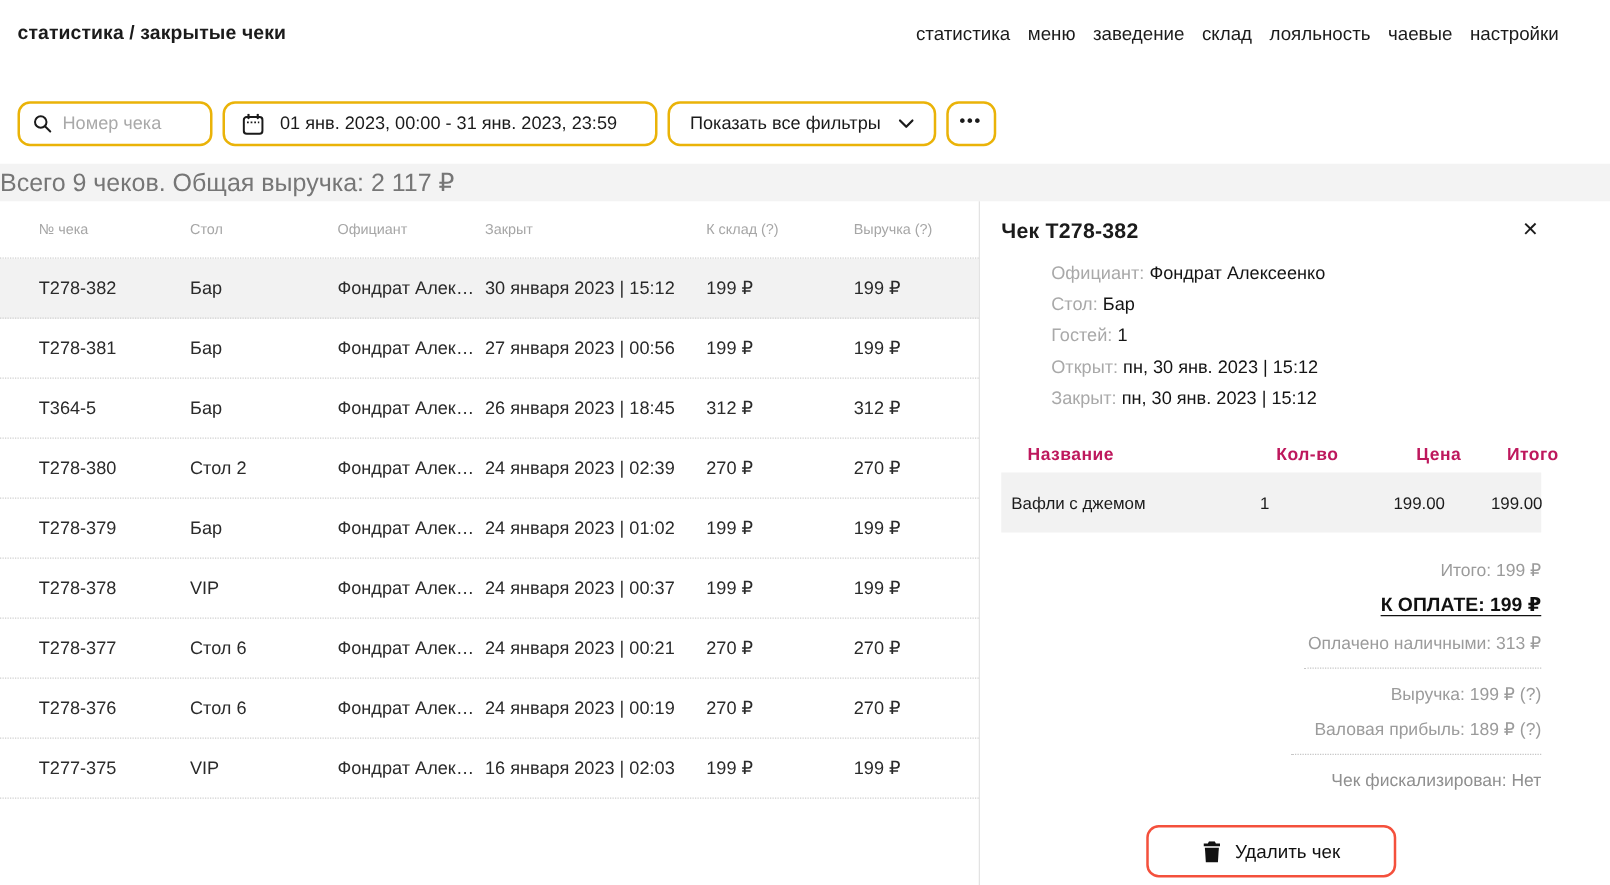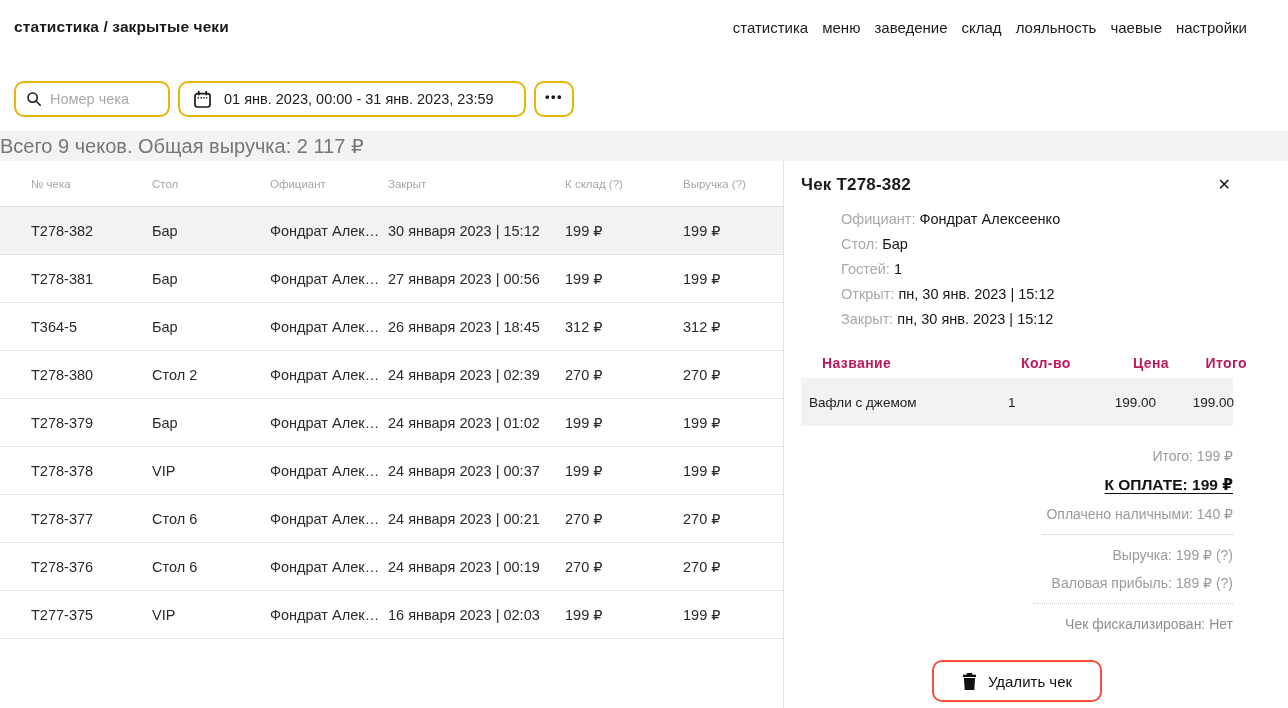--- a/index.html
+++ b/index.html
@@ -60,21 +60,21 @@
   
   .totals{margin-top:16px;text-align:right;font-size:14px;color:#9b9b9b;}
   .t-line{line-height:28px;white-space:nowrap;}
   .to-pay{color:#111;font-weight:bold;font-size:15.5px;text-decoration:underline;
     text-underline-offset:3px;line-height:30px;}
   .divider{border-bottom:1px dotted #c6c6c6;width:190px;margin:6px 0 6px auto;}
   .divider.wide{width:200px;}
   .fiscal{color:#8f8f8f;margin-top:4px;}
   
   .delete-btn{display:flex;align-items:center;justify-content:center;gap:11px;
-    margin:22px auto 0;width:170px;height:42px;background:#fff;
+    margin:22px auto 0;width:200px;height:42px;background:#fff;
     border:2px solid #f4503c;border-radius:10px;font-size:15px;color:#111;
     font-family:inherit;cursor:pointer;}
 </style>
 </head>
 <body>
 
 <header class="topbar">
   <div class="breadcrumb">статистика / закрытые чеки</div>
   <nav class="nav">
     <span class="nav-item">статистика</span>
@@ -103,20 +103,28 @@
       <svg width="17" height="17" viewBox="0 0 17 17">
           <rect x="1" y="2.6" width="15" height="13.4" rx="2.4" fill="none" stroke="#1b1b1b" stroke-width="1.7"></rect>
           <line x1="4.8" y1="0.6" x2="4.8" y2="3.6" stroke="#1b1b1b" stroke-width="1.7" stroke-linecap="round"></line>
           <line x1="12.2" y1="0.6" x2="12.2" y2="3.6" stroke="#1b1b1b" stroke-width="1.7" stroke-linecap="round"></line>
           <line x1="3.6" y1="6.8" x2="13.4" y2="6.8" stroke="#1b1b1b" stroke-width="1.4" stroke-dasharray="1.4 1.5"></line>
         </svg>
     </span>
     <span>01 янв. 2023, 00:00 - 31 янв. 2023, 23:59</span>
   </button>
 
+  <button class="fbox filters-btn">
+    <span>Показать все фильтры</span>
+    <span class="icon">
+      <svg width="12" height="8" viewBox="0 0 12 8">
+          <polyline points="1,1.4 6,6.4 11,1.4" fill="none" stroke="#1b1b1b" stroke-width="1.8" stroke-linecap="round" stroke-linejoin="round"></polyline>
+        </svg>
+    </span>
+  </button>
 
   <button class="fbox more-btn">
     <span>•••</span>
   </button>
 </div>
 
 <div class="summary-bar">
   <span>Всего 9 чеков. Общая выручка: 2 117 ₽</span>
 </div>
 
@@ -244,21 +252,21 @@
       <div>Вафли с джемом</div>
       <div>1</div>
       <div class="col-r">199.00</div>
       <div class="col-r">199.00</div>
     </div>
   </div>
 
   <div class="totals">
     <div class="t-line">Итого: 199 ₽</div>
     <div class="t-line to-pay">К ОПЛАТЕ: 199 ₽</div>
-    <div class="t-line">Оплачено наличными: 140 ₽</div>
+    <div class="t-line">Оплачено наличными: 313 ₽</div>
     <div class="divider"></div>
     <div class="t-line">Выручка: 199 ₽  (?)</div>
     <div class="t-line">Валовая прибыль: 189 ₽  (?)</div>
     <div class="divider wide"></div>
     <div class="t-line fiscal">Чек фискализирован: Нет</div>
   </div>
 
   <button class="delete-btn">
     <span class="icon">
       <svg width="15" height="17" viewBox="0 0 15 17">

